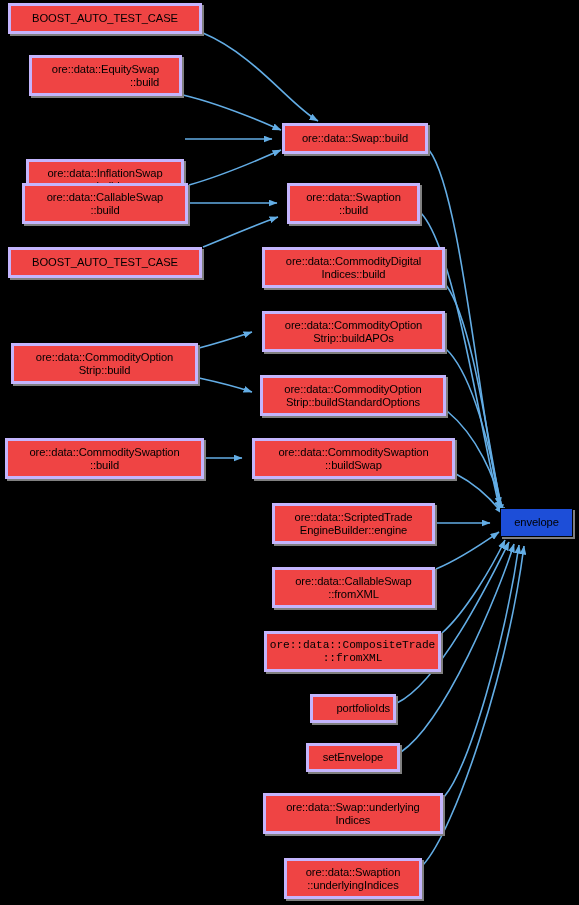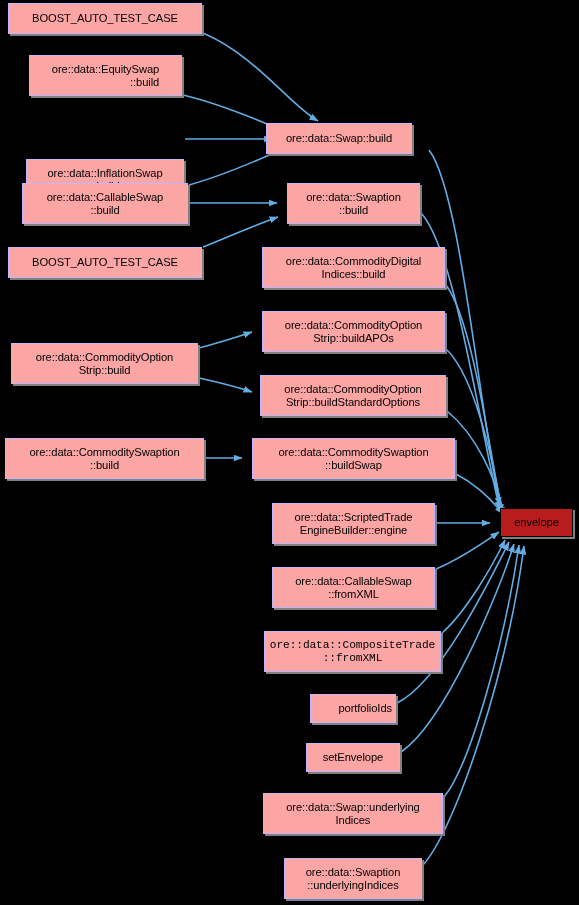--- a/index.html
+++ b/index.html
@@ -23,37 +23,37 @@
     position: absolute;
     left: 0;
     top: 0;
     width: 579px;
     height: 905px;
     pointer-events: none;
   }
   .node {
     position: absolute;
     box-sizing: border-box;
-    background: #fca5a5;
-    border: 1px solid #c4b5fd;
+    background: #ef4444;
+    border: 3px solid #c4b5fd;
     box-shadow: 2px 2px 0 0 #808080;
     display: flex;
     align-items: center;
     justify-content: center;
     text-align: center;
     color: #000000;
     font-family: "Liberation Sans", sans-serif;
     font-size: 11.2px;
     line-height: 13px;
     letter-spacing: -0.1px;
     white-space: pre-line;
     z-index: 2;
   }
   .node.current {
-    background: #b91c1c;
+    background: #1d4ed8;
     border: 1px solid #000000;
     align-items: center;
   }
   .node-label {
     display: block;
     padding: 0 3px;
   }
 </style>
 </head>
 <body>
@@ -98,21 +98,21 @@
 ::build</span></div>
       <div class="node" style="left: 26px; top: 119px; width: 158px; height: 41px; margin-top: 40px;"><span class="node-label">ore::data::InflationSwap
 ::build</span></div>
       <div class="node" style="left: 22px; top: 183px; width: 166px; height: 41px;"><span class="node-label">ore::data::CallableSwap
 ::build</span></div>
       <div class="node" style="left: 8px; top: 247px; width: 194px; height: 31px;"><span class="node-label">BOOST_AUTO_TEST_CASE</span></div>
       <div class="node" style="left: 11px; top: 343px; width: 187px; height: 41px;"><span class="node-label">ore::data::CommodityOption
 Strip::build</span></div>
       <div class="node" style="left: 5px; top: 438px; width: 199px; height: 41px;"><span class="node-label">ore::data::CommoditySwaption
 ::build</span></div>
-      <div class="node" style="left: 266px; top: 123px; width: 146px; height: 31px;"><span class="node-label">ore::data::Swap::build</span></div>
+      <div class="node" style="left: 282px; top: 123px; width: 146px; height: 31px;"><span class="node-label">ore::data::Swap::build</span></div>
       <div class="node" style="left: 287px; top: 183px; width: 133px; height: 41px;"><span class="node-label">ore::data::Swaption
 ::build</span></div>
       <div class="node" style="left: 262px; top: 247px; width: 183px; height: 41px;"><span class="node-label">ore::data::CommodityDigital
 Indices::build</span></div>
       <div class="node" style="left: 262px; top: 311px; width: 183px; height: 41px;"><span class="node-label">ore::data::CommodityOption
 Strip::buildAPOs</span></div>
       <div class="node" style="left: 260px; top: 375px; width: 186px; height: 41px;"><span class="node-label">ore::data::CommodityOption
 Strip::buildStandardOptions</span></div>
       <div class="node" style="left: 252px; top: 438px; width: 203px; height: 41px;"><span class="node-label">ore::data::CommoditySwaption
 ::buildSwap</span></div>

